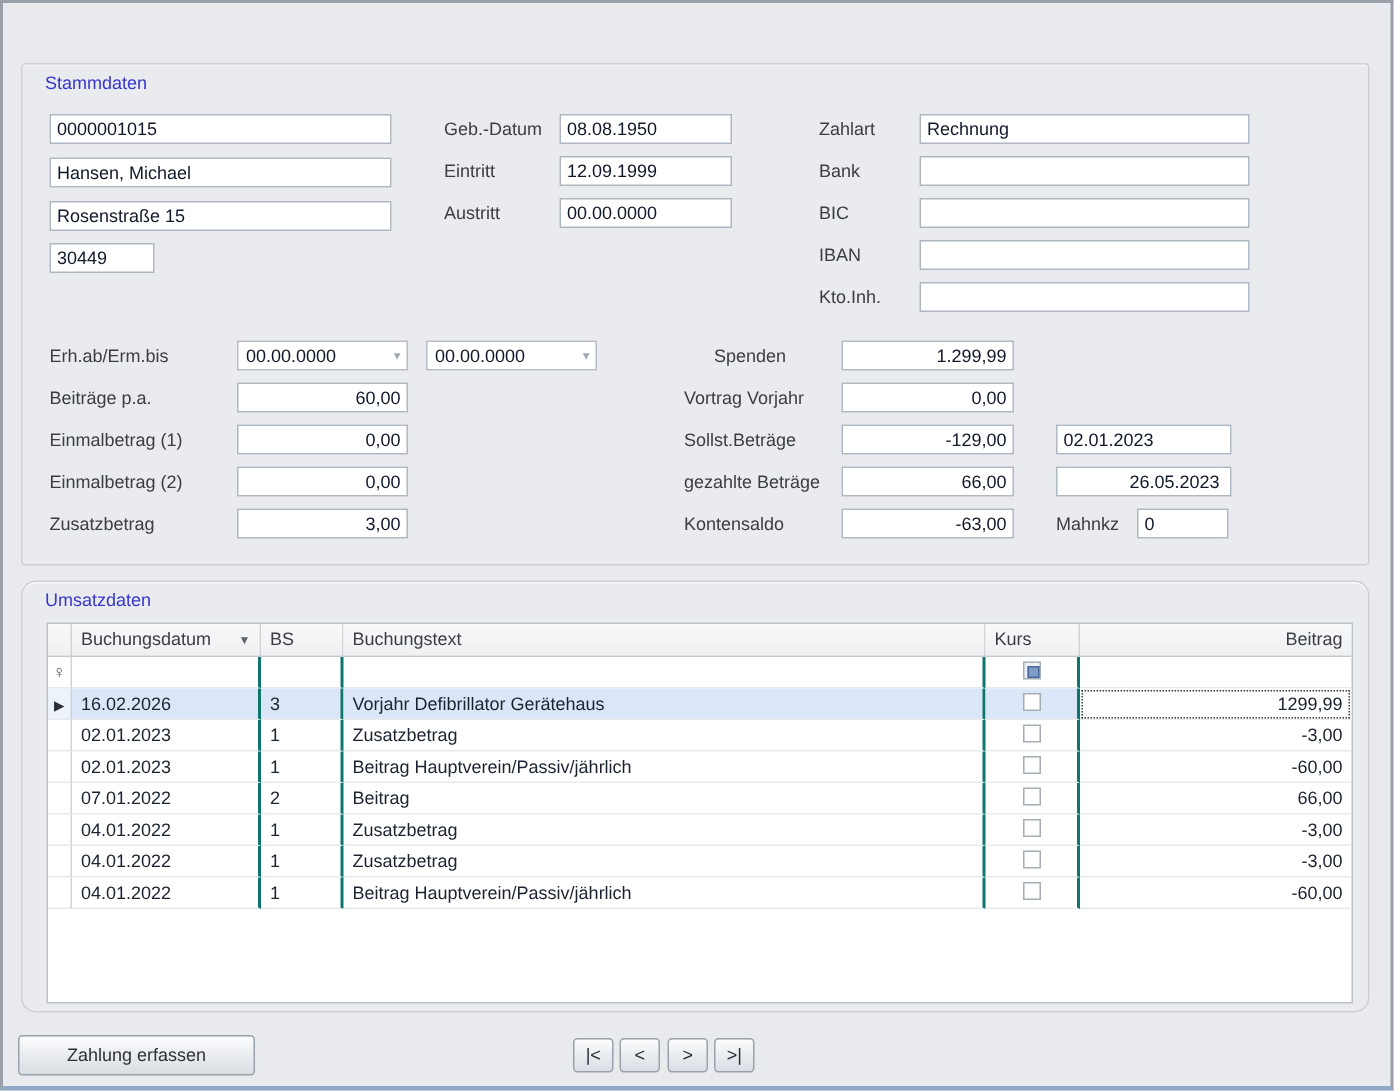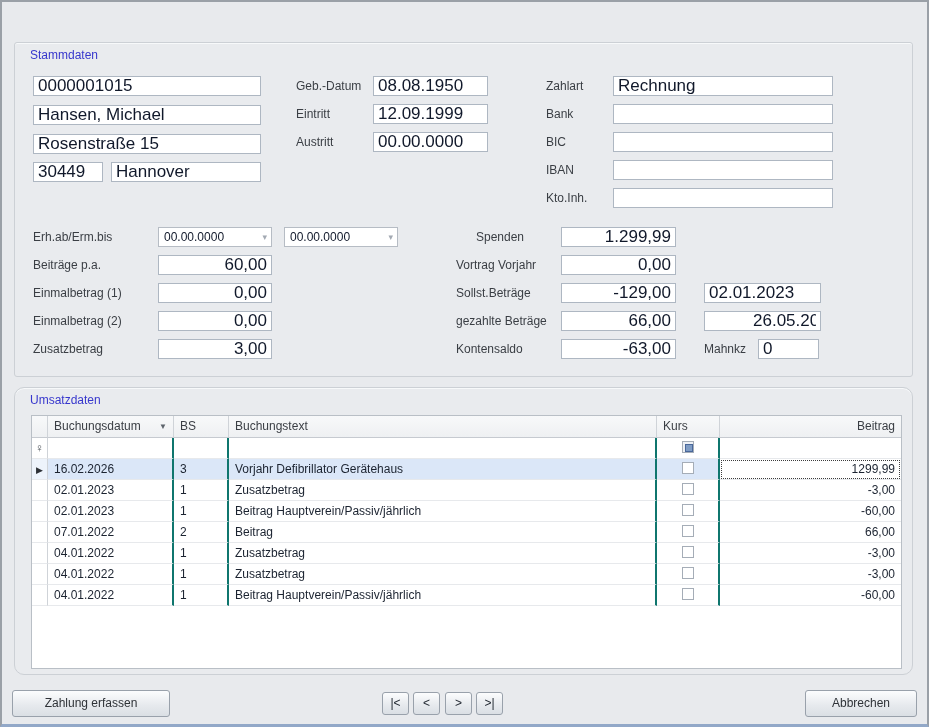--- a/index.html
+++ b/index.html
@@ -14,21 +14,21 @@
     background:linear-gradient(#fbfcfd,#dce0e4);color:#555c64;font-weight:bold;font-size:11px;
     text-align:center;line-height:15px;cursor:default;}
   .tb-help{right:38px;} .tb-close{right:6px;}
   
   .groupbox{position:absolute;left:12px;width:899px;border:1px solid #ccd0d5;border-radius:3px;
     background:#e9ebee;box-shadow:inset 0 1px 0 #f7f9fa;box-sizing:border-box;}
   .gb1{top:40px;height:335px;} .gb2{top:385px;height:288px;border-radius:10px;}
   .gb-caption{position:absolute;top:5px;left:15px;font-size:12px;color:#3737cd;}
   .lbl{position:absolute;font-size:12px;color:#3a3e44;line-height:20px;white-space:nowrap;}
   .field{position:absolute;height:20px;border:1px solid #aeb7c2;background:#fff;
-    font-family:"Liberation Sans",sans-serif;font-size:17px;color:#10182a;padding:0 4px;box-sizing:border-box;}
+    font-family:"Liberation Sans",sans-serif;font-size:12px;color:#10182a;padding:0 4px;box-sizing:border-box;}
   .num{text-align:right;}
   .combo{position:absolute;height:20px;border:1px solid #b6bcc4;background:#fff;box-sizing:border-box;}
   .combo-text{position:absolute;left:5px;top:0;line-height:18px;font-size:12px;color:#10182a;}
   .combo-arrow{position:absolute;right:4px;top:0;line-height:18px;font-size:9px;color:#a3aab3;}
   
   .table{position:absolute;left:16px;top:27px;width:869px;height:252px;background:#fff;
     border:1px solid #b9bfc6;overflow:hidden;}
   .trow{display:grid;grid-template-columns:16px 126px 55px 428px 63px 1fr;height:21px;}
   .trow.hdr{height:22px;}
   .cell{border-right:2px solid #0f766e;border-bottom:1px solid #e7e9ec;padding:0 6px;
@@ -62,21 +62,20 @@
 <div class="window">
 
 
   <div class="groupbox gb1">
     <span class="gb-caption">Stammdaten</span>
 
     <input class="field" style="left: 18px; top: 33px; width: 228px;" value="0000001015">
     <input class="field" style="left: 18px; top: 62px; width: 228px;" value="Hansen, Michael">
     <input class="field" style="left: 18px; top: 91px; width: 228px;" value="Rosenstraße 15">
     <input class="field" style="left: 18px; top: 119px; width: 70px;" value="30449">
-    <input class="field" style="left: 96px; top: 119px; width: 150px;" value="Hannover">
 
     <span class="lbl" style="left:281px;top:33px;">Geb.-Datum</span>
     <input class="field" style="left: 358px; top: 33px; width: 115px;" value="08.08.1950">
     <span class="lbl" style="left:281px;top:61px;">Eintritt</span>
     <input class="field" style="left: 358px; top: 61px; width: 115px;" value="12.09.1999">
     <span class="lbl" style="left:281px;top:89px;">Austritt</span>
     <input class="field" style="left: 358px; top: 89px; width: 115px;" value="00.00.0000">
 
     <span class="lbl" style="left:531px;top:33px;">Zahlart</span>
     <input class="field" style="left: 598px; top: 33px; width: 220px;" value="Rechnung">
@@ -228,15 +227,14 @@
         <div class="cell r" style="border-right:none;">-60,00</div>
       </div>
     </div>
   </div>
 
   <div class="btn btn-zahlung">Zahlung erfassen</div>
   <div class="btn btn-nav nav1">|&lt;</div>
   <div class="btn btn-nav nav2">&lt;</div>
   <div class="btn btn-nav nav3">&gt;</div>
   <div class="btn btn-nav nav4">&gt;|</div>
-  <div class="btn btn-abbrechen">Abbrechen</div>
 
 </div>
 
 </body></html>

